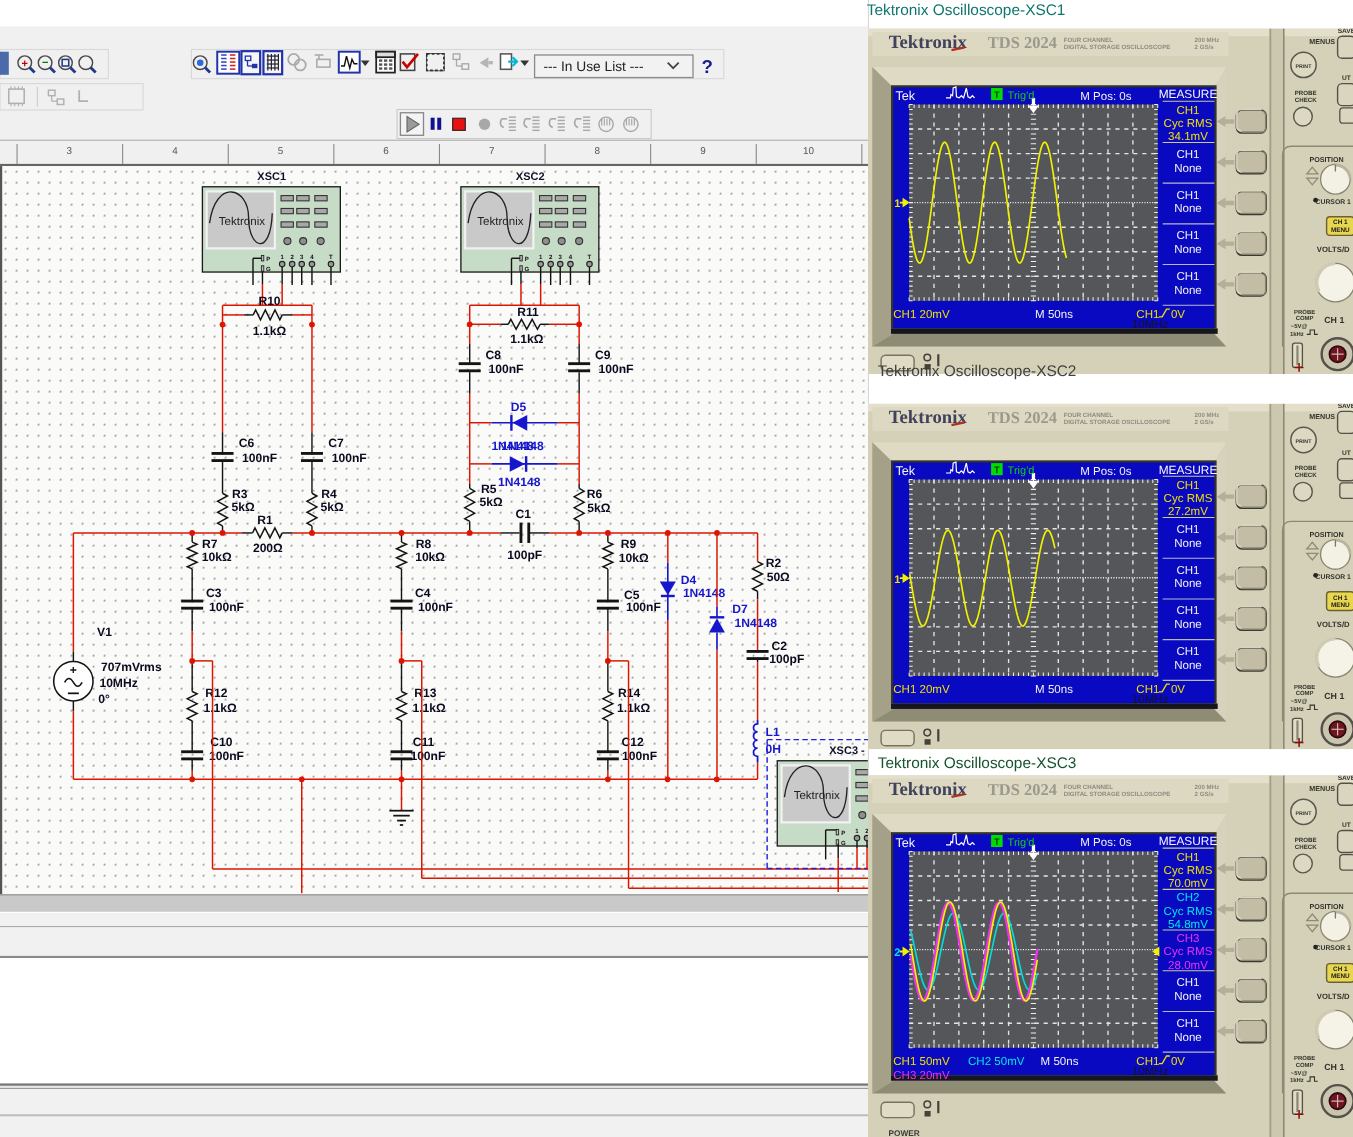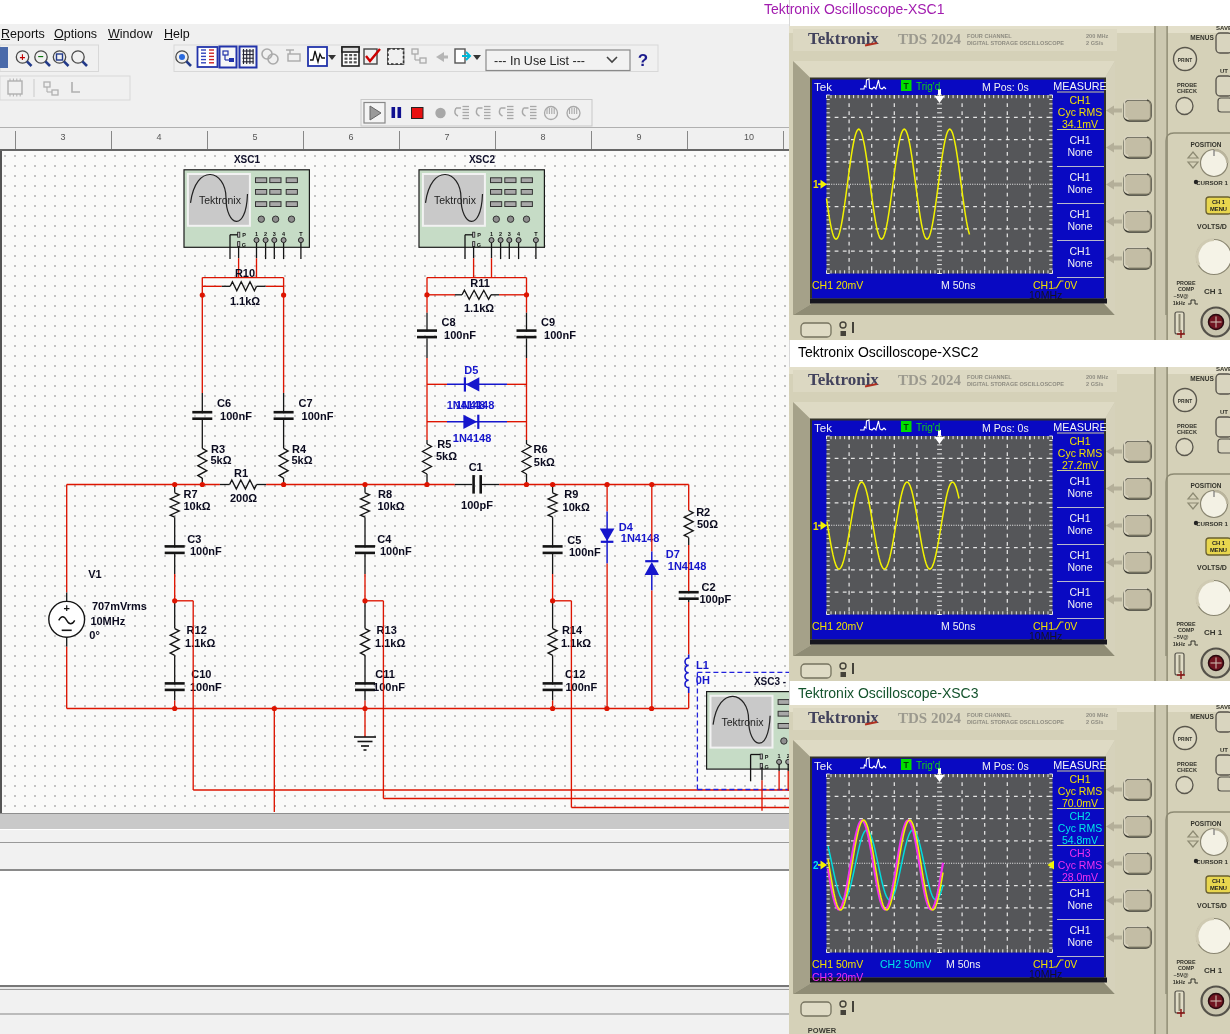--- a/index.html
+++ b/index.html
@@ -2,26 +2,20 @@
 <html><head><meta charset="utf-8">
 <style>
  html,body{margin:0;padding:0;width:1230px;height:1034px;overflow:hidden;background:#f0f0f0}
  *{box-sizing:content-box}
  text{user-select:none}
 </style></head>
 <body>
 <div style="position:relative;width:1230px;height:1034px;font-family:'Liberation Sans',sans-serif">
 
 <div style="position:absolute;left:0;top:0;width:790px;height:24px;background:#fff"></div>
-<div style="position:absolute;left:0;top:24px;width:790px;height:20px;background:#f0f0f0;font:12.5px 'Liberation Sans',sans-serif;color:#111">
- <span style="position:absolute;left:1px;top:3px"><u>R</u>eports</span>
- <span style="position:absolute;left:54px;top:3px"><u>O</u>ptions</span>
- <span style="position:absolute;left:108px;top:3px"><u>W</u>indow</span>
- <span style="position:absolute;left:164px;top:3px"><u>H</u>elp</span>
-</div>
 <div style="position:absolute;left:0;top:44px;width:790px;height:83px;background:#f0f0f0"></div>
 
 <svg width="790" height="130" viewBox="0 0 790 130" style="position:absolute;left:0;top:0">
       <rect x="0" y="45" width="98.5" height="26.5" fill="#f0f0f0" stroke="#d8d8d8" stroke-width="1"></rect>
       <rect x="0" y="47" width="8" height="21" fill="#4a6aaa"></rect>
       <circle cx="22.5" cy="57" r="6.2" fill="none" stroke="#4a4a4a" stroke-width="1.3"></circle>
       <line x1="26.9" y1="61.4" x2="31.5" y2="66" stroke="#223a8a" stroke-width="2.6"></line>
       <text x="22.5" y="60.5" font-family="&quot;Liberation Sans&quot;,sans-serif" font-size="10" font-weight="bold" fill="#c00000" text-anchor="middle">+</text>
       <circle cx="41" cy="57" r="6.2" fill="none" stroke="#4a4a4a" stroke-width="1.3"></circle>
       <line x1="45.4" y1="61.4" x2="50" y2="66" stroke="#223a8a" stroke-width="2.6"></line>
@@ -169,21 +163,21 @@
       <div style="position:absolute;left:591px;top:3px;width:1px;height:18px;background:#888"></div>
       <div style="position:absolute;left:687px;top:3px;width:1px;height:18px;background:#888"></div>
       <div style="position:absolute;left:783px;top:3px;width:1px;height:18px;background:#888"></div>
       <div style="position:absolute;left:53px;top:4px;width:20px;text-align:center;font:9px 'Liberation Sans',sans-serif;color:#555">3</div>
       <div style="position:absolute;left:149px;top:4px;width:20px;text-align:center;font:9px 'Liberation Sans',sans-serif;color:#555">4</div>
       <div style="position:absolute;left:245px;top:4px;width:20px;text-align:center;font:9px 'Liberation Sans',sans-serif;color:#555">5</div>
       <div style="position:absolute;left:341px;top:4px;width:20px;text-align:center;font:9px 'Liberation Sans',sans-serif;color:#555">6</div>
       <div style="position:absolute;left:437px;top:4px;width:20px;text-align:center;font:9px 'Liberation Sans',sans-serif;color:#555">7</div>
       <div style="position:absolute;left:533px;top:4px;width:20px;text-align:center;font:9px 'Liberation Sans',sans-serif;color:#555">8</div>
       <div style="position:absolute;left:629px;top:4px;width:20px;text-align:center;font:9px 'Liberation Sans',sans-serif;color:#555">9</div>
-      <div style="position:absolute;left:744px;top:4px;width:20px;text-align:left;font:9px 'Liberation Sans',sans-serif;color:#555">10</div>
+      <div style="position:absolute;left:725px;top:4px;width:20px;text-align:center;font:9px 'Liberation Sans',sans-serif;color:#555">10</div>
     </div>
 
 <div style="position:absolute;left:0;top:151px;width:790px;height:662px;background:#fafaf9;
  background-image:radial-gradient(circle at 1px 1px,#7b7b7b 0.58px,transparent 0.8px);
  background-size:10px 10px;background-position:2px 4px;border-left:2px solid #555;box-sizing:border-box"></div>
 
 <div style="position:absolute;left:0;top:813px;width:790px;height:16px;background:#c9c9c9;border-top:1px solid #8e8e8e;box-sizing:border-box"></div>
 <div style="position:absolute;left:0;top:829px;width:790px;height:14px;background:#f1f1f1;border-top:1px solid #fff;border-bottom:1px solid #999;box-sizing:border-box"></div>
 <div style="position:absolute;left:0;top:843px;width:790px;height:28px;background:#f1f1f1;border-bottom:2px solid #8a8a8a;box-sizing:border-box"></div>
 <div style="position:absolute;left:0;top:871px;width:790px;height:114px;background:#fff"></div>
@@ -552,21 +546,21 @@
       <circle cx="365" cy="600.8" r="2.6" fill="#dd1400"></circle>
       <circle cx="552.6" cy="600.8" r="2.6" fill="#dd1400"></circle>
       <circle cx="174.7" cy="708.5" r="2.6" fill="#dd1400"></circle>
       <circle cx="274.3" cy="708.5" r="2.6" fill="#dd1400"></circle>
       <circle cx="365" cy="708.5" r="2.6" fill="#dd1400"></circle>
       <circle cx="552.6" cy="708.5" r="2.6" fill="#dd1400"></circle>
       <circle cx="606.9" cy="708.5" r="2.6" fill="#dd1400"></circle>
       <circle cx="651.6" cy="708.5" r="2.6" fill="#dd1400"></circle>
     </svg>
 <div style="position:absolute;left:789px;top:0px;width:441px;height:26px;background:#fff;border-left:1px solid #d8d8d8;box-sizing:border-box"></div>
-    <div style="position:absolute;left:764px;top:1px;font:14px 'Liberation Sans',sans-serif;color:#a21caf">Tektronix Oscilloscope-XSC1</div>
+    <div style="position:absolute;left:788px;top:1px;font:14px 'Liberation Sans',sans-serif;color:#0f766e">Tektronix Oscilloscope-XSC1</div>
     <svg width="441" height="340" viewBox="789 26 441 340" style="position:absolute;left:789px;top:26px">
       <rect x="789" y="26" width="441" height="340" fill="#d5d1b8"></rect>
       <rect x="789" y="26" width="441" height="7" fill="#e3dfca"></rect>
       <rect x="793" y="29" width="324" height="22" fill="#dcd8c2"></rect>
       <text x="808" y="43.5" font-family="&quot;Liberation Serif&quot;,serif" font-size="17" font-weight="bold" fill="#42425c" text-anchor="start">Tektronix</text>
       <path d="M 865 45.5 l 12 -2.5" stroke="#b03020" stroke-width="2" fill="none"></path>
       <text x="898" y="43.5" font-family="&quot;Liberation Serif&quot;,serif" font-size="15" font-weight="bold" fill="#9b998e" text-anchor="start">TDS 2024</text>
       <text x="967" y="38" font-family="&quot;Liberation Sans&quot;,sans-serif" font-size="5.6" font-weight="bold" fill="#8f8d82" text-anchor="start">FOUR CHANNEL</text>
       <text x="967" y="44.5" font-family="&quot;Liberation Sans&quot;,sans-serif" font-size="5.6" font-weight="bold" fill="#8f8d82" text-anchor="start">DIGITAL STORAGE OSCILLOSCOPE</text>
       <text x="1086" y="38" font-family="&quot;Liberation Sans&quot;,sans-serif" font-size="5.6" font-weight="bold" fill="#8f8d82" text-anchor="start">200 MHz</text>
@@ -695,21 +689,21 @@
       <rect x="1175" y="312" width="9" height="22" fill="#e0dcc6" stroke="#55524a" stroke-width="1.2" rx="2"></rect>
       <line x1="1179.5" y1="314" x2="1179.5" y2="332" stroke="#8a8671" stroke-width="2" stroke-linecap="butt"></line>
       <line x1="1177" y1="334" x2="1185" y2="334" stroke="#8a1010" stroke-width="1.4" stroke-linecap="butt"></line>
       <line x1="1181" y1="330" x2="1181" y2="338" stroke="#8a1010" stroke-width="1.4" stroke-linecap="butt"></line>
       <rect x="801" y="323" width="30" height="14" fill="#dfdbc5" stroke="#76735f" stroke-width="1.3" rx="4"></rect>
       <circle cx="843" cy="325" r="3" fill="none" stroke="#44423a" stroke-width="1.4"></circle>
       <rect x="840.5" y="331" width="5.5" height="5" fill="#44423a"></rect>
       <line x1="853" y1="322" x2="853" y2="333" stroke="#44423a" stroke-width="2" stroke-linecap="butt"></line>
     </svg>
     <div style="position:absolute;left:789px;top:340px;width:441px;height:27px;background:#fff;border-left:1px solid #d8d8d8;box-sizing:border-box"></div>
-    <div style="position:absolute;left:798px;top:344px;font:14px 'Liberation Sans',sans-serif;color:#000000">Tektronix Oscilloscope-XSC2</div>
+    <div style="position:absolute;left:798px;top:329px;font:14px 'Liberation Sans',sans-serif;color:#404040">Tektronix Oscilloscope-XSC2</div>
     <svg width="441" height="340" viewBox="789 367 441 340" style="position:absolute;left:789px;top:367px">
       <rect x="789" y="367" width="441" height="340" fill="#d5d1b8"></rect>
       <rect x="789" y="367" width="441" height="7" fill="#e3dfca"></rect>
       <rect x="793" y="370" width="324" height="22" fill="#dcd8c2"></rect>
       <text x="808" y="384.5" font-family="&quot;Liberation Serif&quot;,serif" font-size="17" font-weight="bold" fill="#42425c" text-anchor="start">Tektronix</text>
       <path d="M 865 386.5 l 12 -2.5" stroke="#b03020" stroke-width="2" fill="none"></path>
       <text x="898" y="384.5" font-family="&quot;Liberation Serif&quot;,serif" font-size="15" font-weight="bold" fill="#9b998e" text-anchor="start">TDS 2024</text>
       <text x="967" y="379" font-family="&quot;Liberation Sans&quot;,sans-serif" font-size="5.6" font-weight="bold" fill="#8f8d82" text-anchor="start">FOUR CHANNEL</text>
       <text x="967" y="385.5" font-family="&quot;Liberation Sans&quot;,sans-serif" font-size="5.6" font-weight="bold" fill="#8f8d82" text-anchor="start">DIGITAL STORAGE OSCILLOSCOPE</text>
       <text x="1086" y="379" font-family="&quot;Liberation Sans&quot;,sans-serif" font-size="5.6" font-weight="bold" fill="#8f8d82" text-anchor="start">200 MHz</text>

